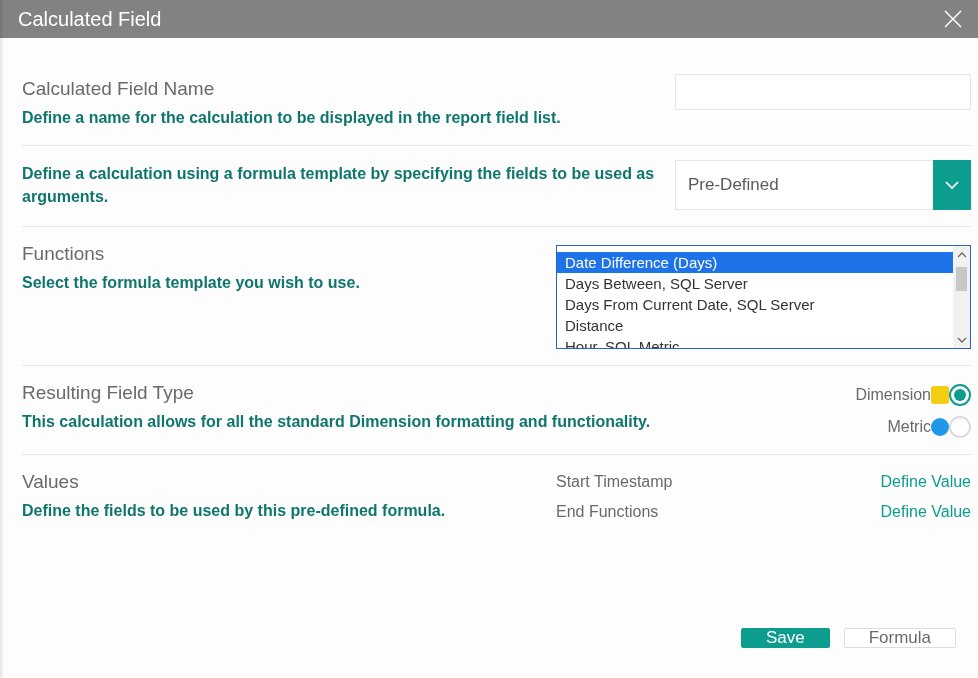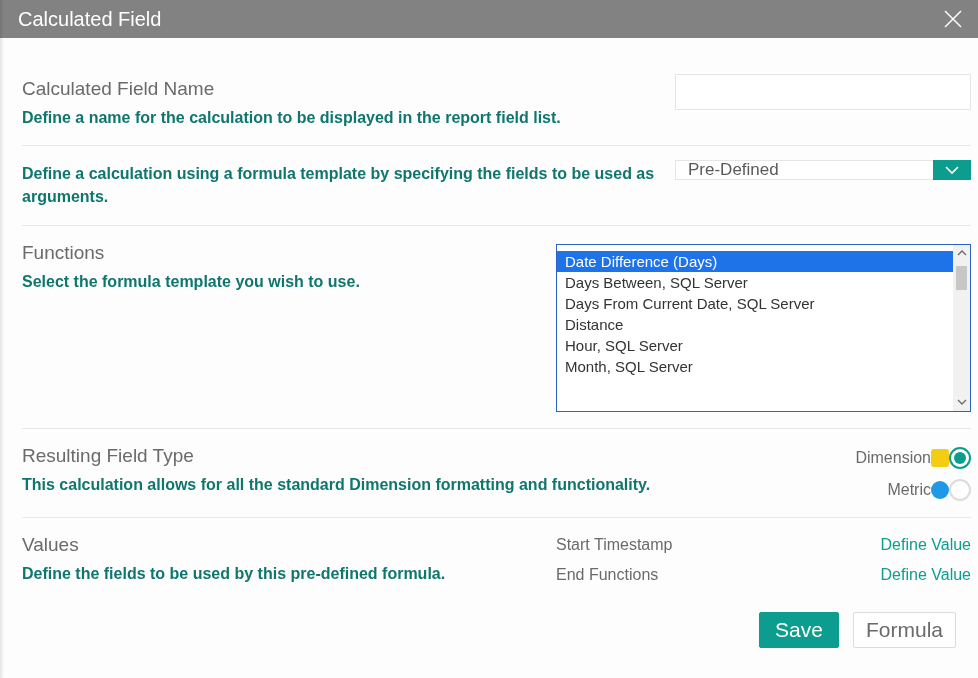--- a/index.html
+++ b/index.html
@@ -40,38 +40,38 @@
     border: 1px solid #e5e5e5;
     background: #fff;
     padding: 0 10px;
     font-size: 15px;
     margin-top: -4px;
   }
 
   
   .select-wrap {
     display: flex;
-    width: 296px; height: 20px;
+    width: 296px; height: 50px;
     margin-top: -2px;
   }
   .select-body {
     flex: 1; border: 1px solid #e5e5e5; border-right: none;
     background: #fff; display: flex; align-items: center;
     padding: 0 12px; font-size: 17px; color: #5a5a5a;
   }
   .select-btn {
     width: 38px; background: #0c9d8f;
     display: flex; align-items: center; justify-content: center;
     cursor: pointer;
   }
   .select-btn svg polyline { stroke: #fff; stroke-width: 1.6; fill: none; }
 
   
   .functions-box {
-    width: 415px; height: 168px;
+    width: 415px; height: 104px;
     border: 1px solid #2e62c2;
     background: #fff;
     margin-top: 2px;
     display: flex;
     flex-direction: row;
   }
   .functions-list { flex: 1 1 auto; overflow: hidden; }
   .func-item {
     height: 21px; line-height: 21px;
     padding: 0 8px; font-size: 15px; color: #333;
@@ -116,22 +116,22 @@
   .define-link { font-size:16px; color:#0c9d8f; cursor:pointer; }
 
   
   .footer {
     position: absolute;
     right: 22px;
     bottom: 30px;
     display: flex; gap: 14px;
   }
   .btn {
-    min-width: 80px; height: 36px; padding: 0 12px;
-    font-size: 21px; border-radius: 2px;
+    min-width: 80px; height: 20px; padding: 0 24px;
+    font-size: 17px; border-radius: 2px;
     display:flex; align-items:center; justify-content:center;
     cursor:pointer;
   }
   .btn-primary { background:#0c9d8f; color:#fff; border:1px solid #0c9d8f; }
   .btn-secondary { background:#fff; color:#6a6a6a; border:1px solid #dcdcdc; }
 
   
   body::before {
     content:""; position:absolute; left:0; top:0; bottom:0; width:4px;
     background: linear-gradient(to right, rgba(0,0,0,0.10), rgba(0,0,0,0));
@@ -185,21 +185,21 @@
       <div class="sec-desc">Select the formula template you wish to use.</div>
     </div>
     <div class="section-right">
       <div class="functions-box">
         <div class="functions-list">
           <div class="func-item cut-top"></div>
           <div class="func-item selected">Date Difference (Days)</div>
           <div class="func-item">Days Between, SQL Server</div>
           <div class="func-item">Days From Current Date, SQL Server</div>
           <div class="func-item">Distance</div>
-          <div class="func-item">Hour, SQL Server</div>
+          <div class="func-item">Hour, SQL Metric</div>
           <div class="func-item">Month, SQL Server</div>
         </div>
         <div class="scrollbar">
           <div class="scroll-arrow">
             <svg width="10" height="10" viewBox="0 0 10 10">
                 <polyline points="1,7 5,3 9,7"></polyline>
               </svg>
           </div>
           <div class="scroll-track">
             <div class="scroll-thumb"></div>

